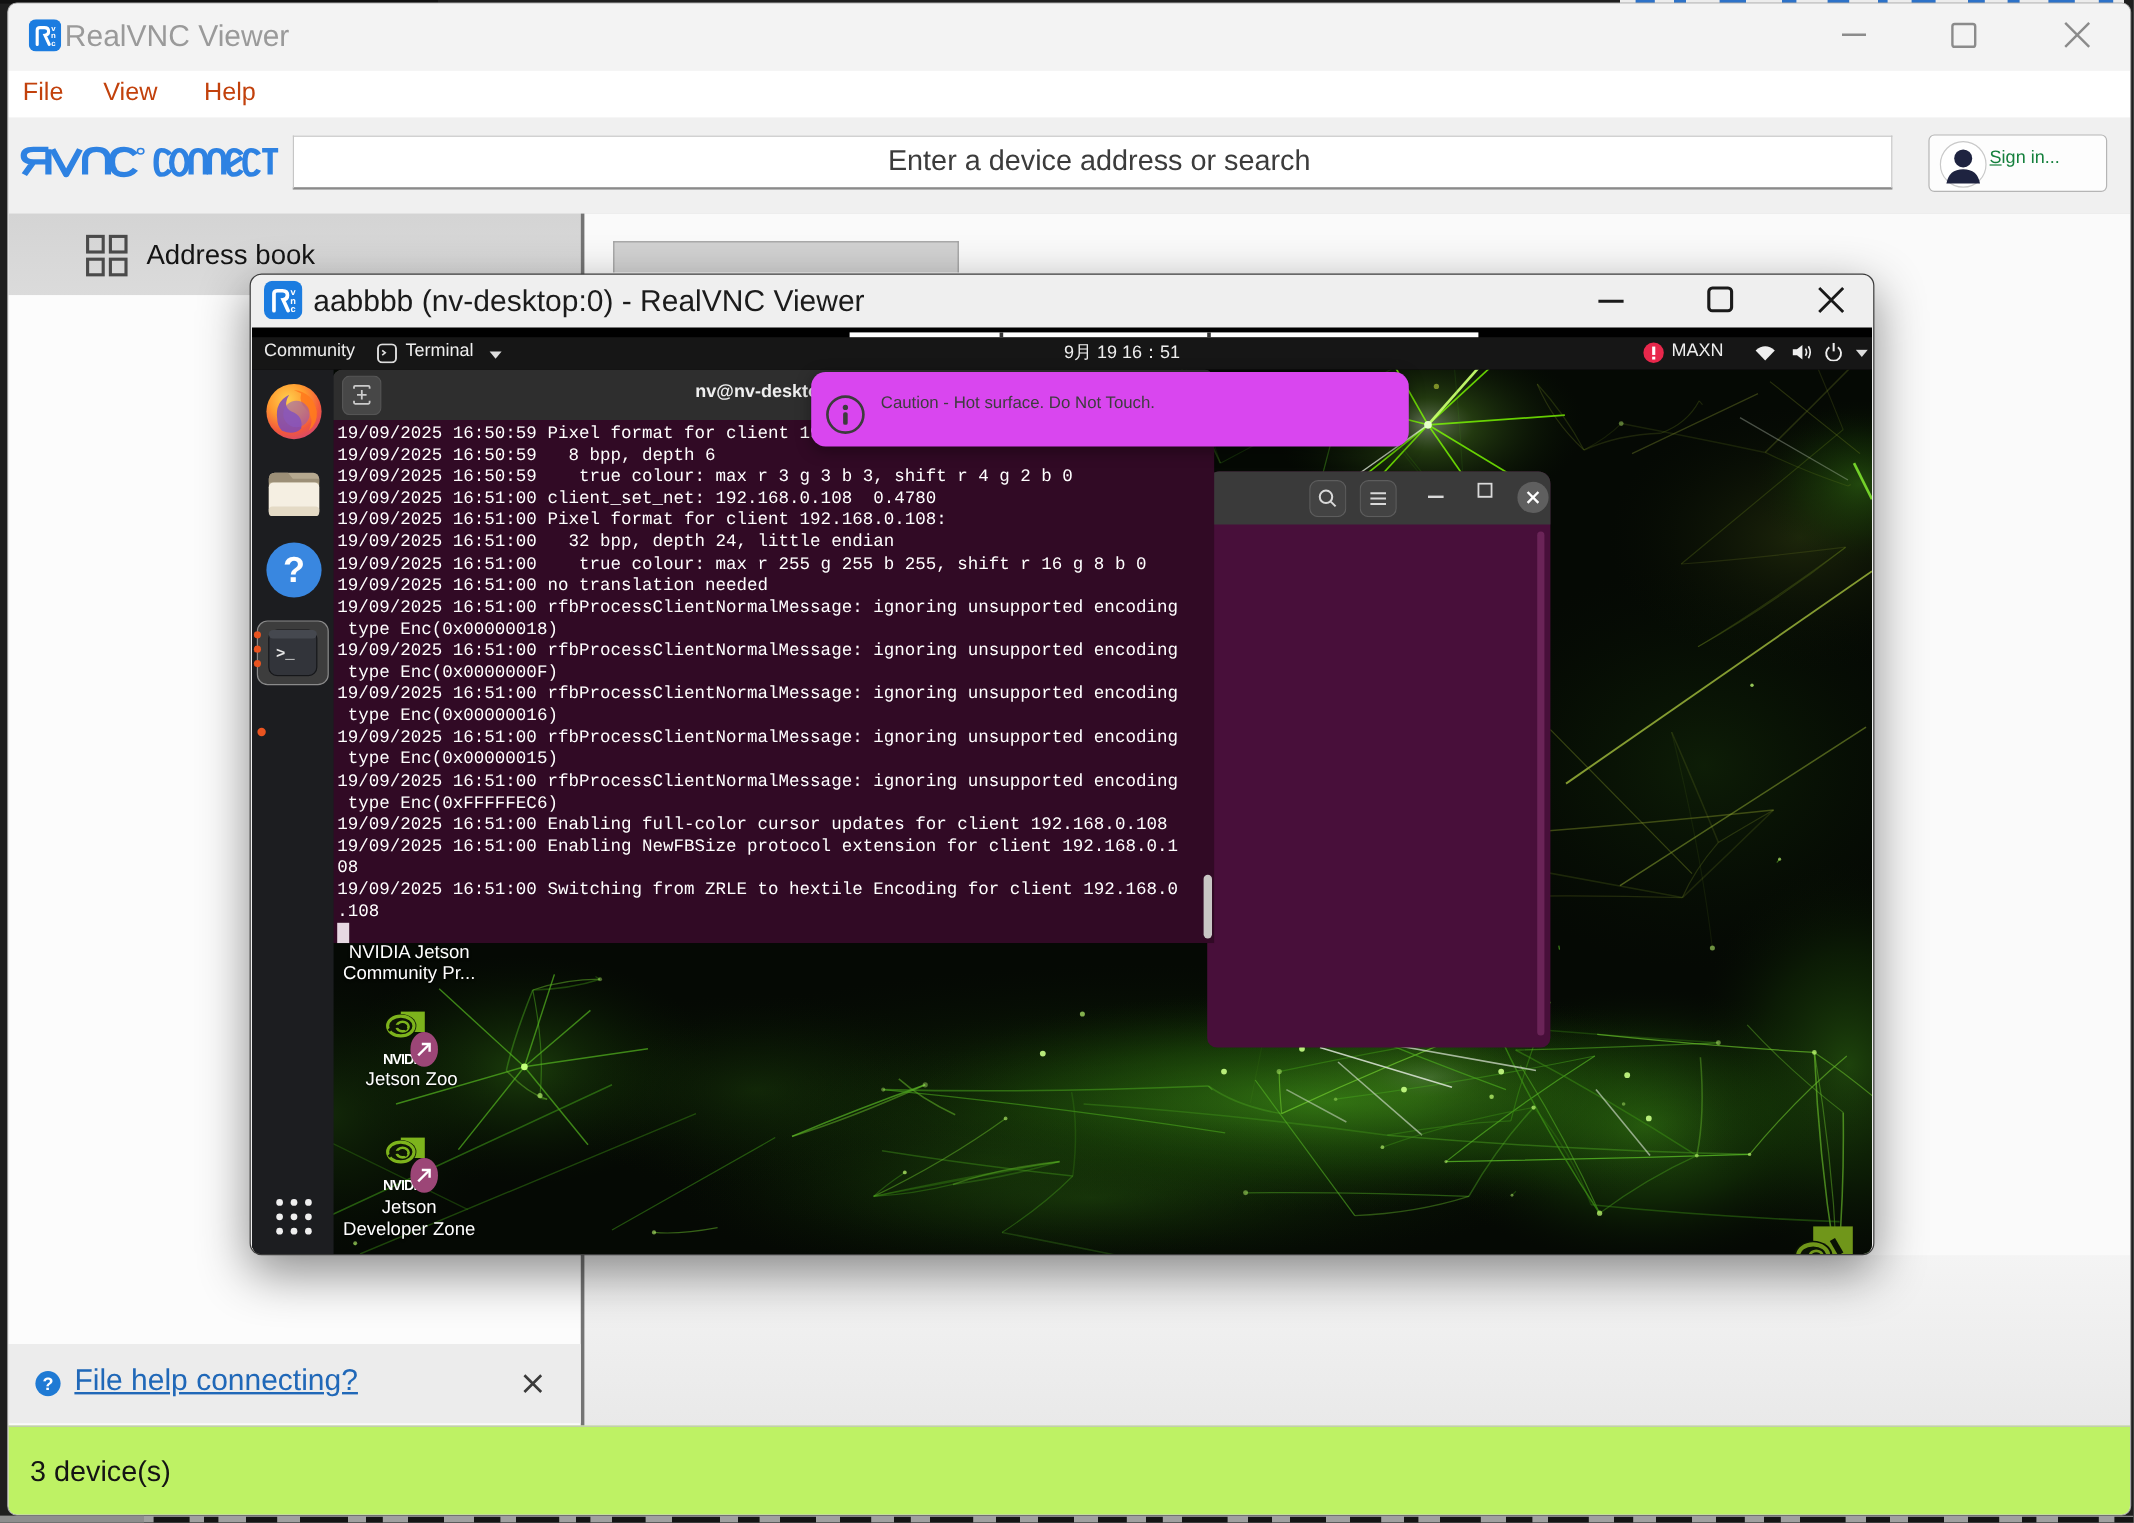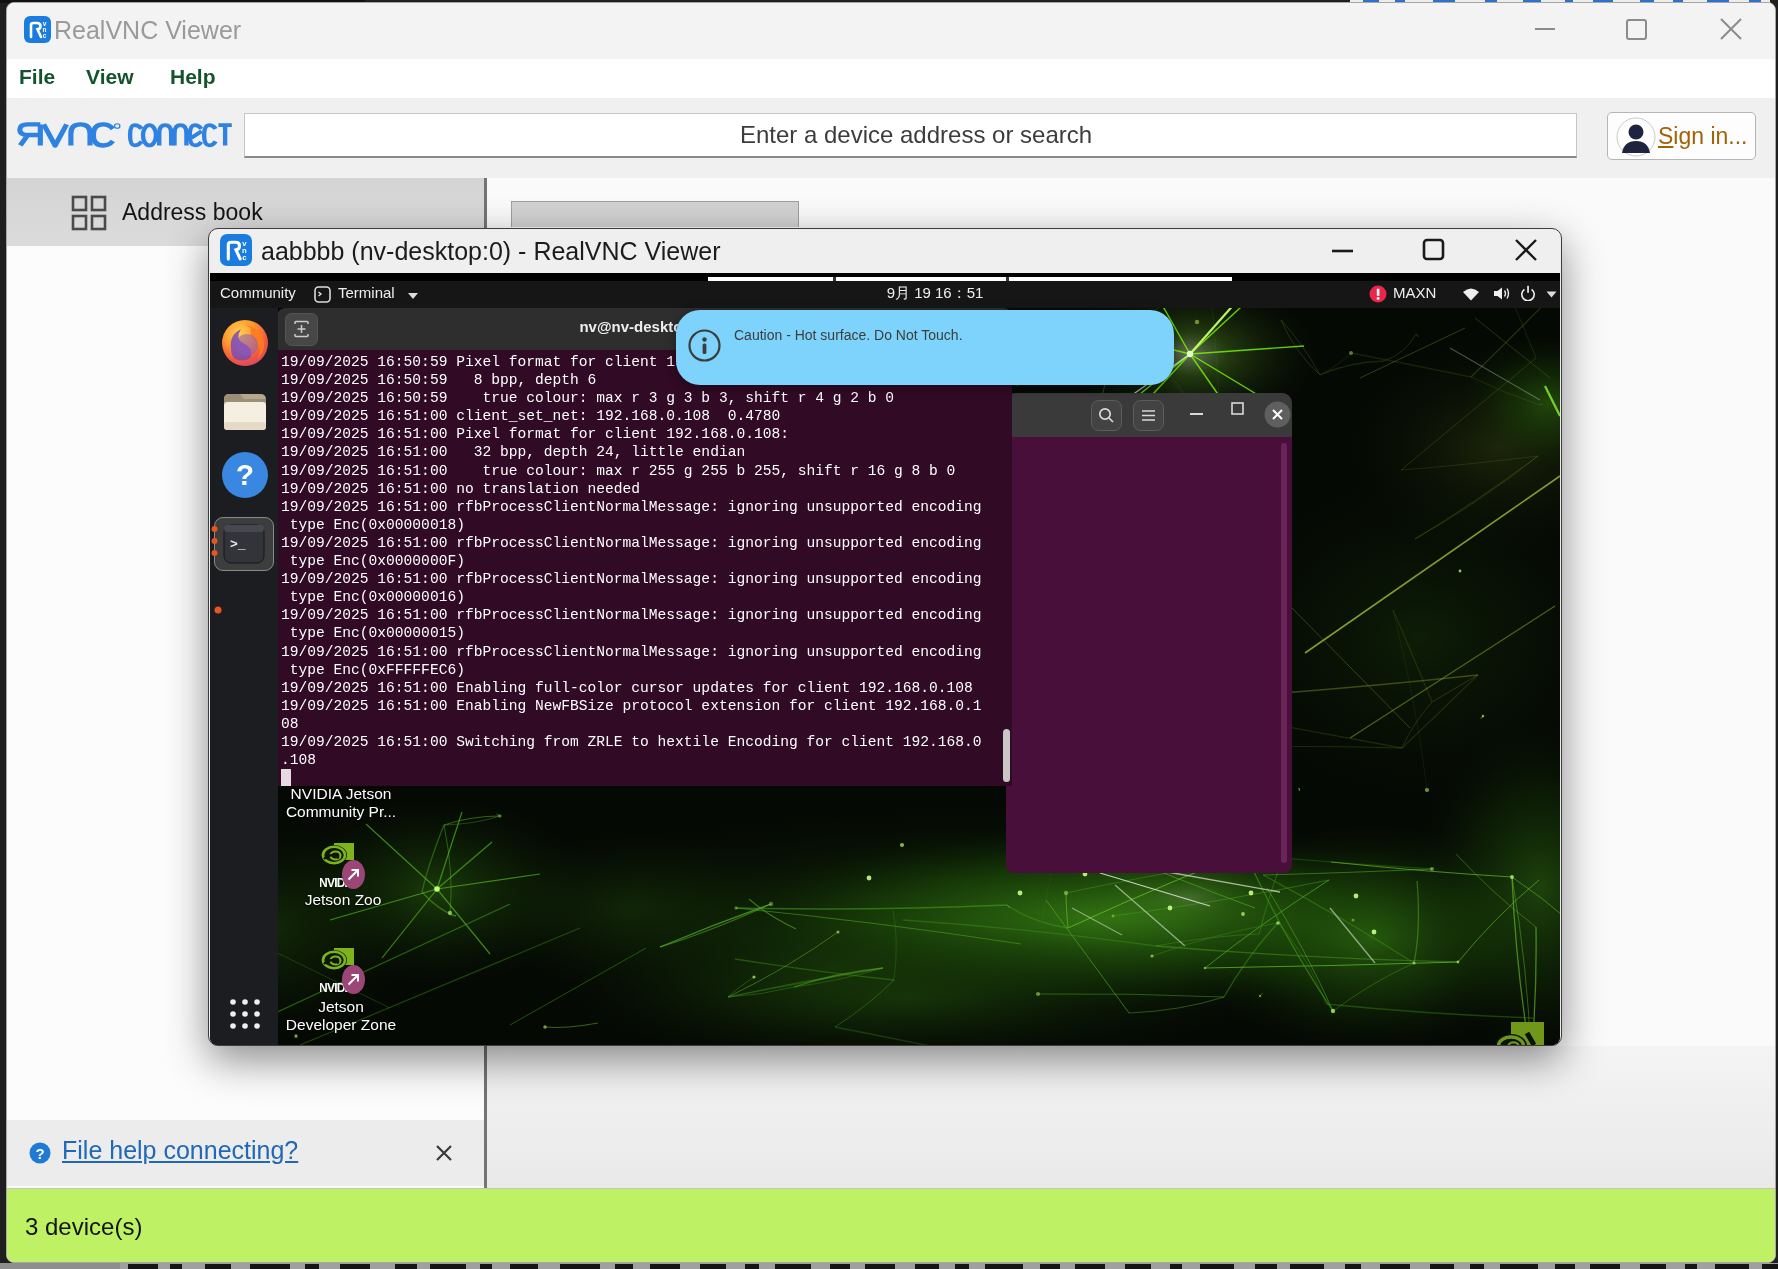--- a/index.html
+++ b/index.html
@@ -3,25 +3,25 @@
 <meta charset="utf-8">
 <style>
   * { margin:0; padding:0; box-sizing:border-box; }
   html,body { width:1778px; height:1269px; background:#1f1f1f; font-family:"Liberation Sans", sans-serif; overflow:hidden; }
   .abs { position:absolute; }
   #stage { position:relative; width:1778px; height:1269px; }
   #mainwin { position:absolute; left:6px; top:2px; width:1770px; height:1261px; background:#f3f3f3; border:1px solid #a7a7a7; border-radius:8px; overflow:hidden; }
   #titlebar { position:absolute; left:0; top:0; width:100%; height:56px; background:#f3f3f3; }
   #title { position:absolute; left:47px; top:13px; font-size:25px; color:#9a9a9a; }
   #menubar { position:absolute; left:0; top:56px; width:100%; height:39px; background:#ffffff; }
-  .menu { position:absolute; top:6px; font-size:21px; color:#14532d;font-weight:bold; }
+  .menu { position:absolute; top:6px; font-size:21px; color:#c2410c; }
   #toolbar { position:absolute; left:0; top:95px; width:100%; height:81px; background:#f0f0f0; border-bottom:1px solid #d2d2d2; }
   #search { position:absolute; left:237px; top:15px; width:1333px; height:45px; background:#fff; border:1px solid #c6c6c6; border-bottom:2px solid #8a8a8a; font-size:24px; color:#3c3c3c; line-height:42px; padding-left:11px;text-align:center; }
   #signin { position:absolute; left:1600px; top:14px; width:149px; height:48px; background:#fdfdfd; border:1px solid #b5b5b5; border-radius:5px; }
-  #signin .txt { position:absolute; left:50px; top:10px; font-size:23px; color:#a16207; }
+  #signin .txt { position:absolute; left:50px; top:10px; font-size:15px; color:#15803d; }
   #signin .txt u { text-decoration:underline; }
   #bodyarea { position:absolute; left:0; top:175px; width:100%; height:1010px; background:#fafafa; }
   #sidebar-row { position:absolute; left:0; top:0; width:477px; height:68px; background:linear-gradient(#d4d4d4,#dbdbdb); }
   #sidebar-row .lbl { position:absolute; left:115px; top:21px; font-size:23px; color:#141414; }
   #sidebar-white { position:absolute; left:0; top:68px; width:477px; height:874px; background:#fcfcfc; }
   #divider { position:absolute; left:477px; top:0; width:3px; height:1010px; background:#747474; }
   #graytile { position:absolute; left:504px; top:23px; width:288px; height:26px; background:#d2d2d2; border:1px solid #9f9f9f; border-bottom:none; }
   #helprow { position:absolute; left:0; top:942px; width:477px; height:66px; background:#ececec; }
   #helprow .link { position:absolute; left:55px; top:16px; font-size:25px; color:#2068b8; text-decoration:underline; }
   #contentlow { position:absolute; left:480px; top:868px; width:1290px; height:142px; background:linear-gradient(#f4f4f4,#e9e9e9); }
@@ -37,21 +37,21 @@
   #dock { position:absolute; left:0; top:35px; width:68px; height:737px; background:#1c1d20; }
   #term { position:absolute; left:67px; top:35px; width:735px; height:478px; border-radius:8px 8px 0 0; overflow:hidden; }
   #termhead { position:absolute; left:0; top:0; width:100%; height:42px; background:#2e2e2e; border-radius:8px 8px 0 0; }
   #termbody { position:absolute; left:0; top:42px; width:100%; height:436px; background:#310a25; }
   #termbody pre { position:absolute; left:4px; top:3px; font-family:"Liberation Mono", monospace; font-size:14.6px; line-height:18.1px; color:#ffffff; letter-spacing:0; }
   #termscroll { position:absolute; right:2px; top:379px; width:7px; height:53px; background:#c9c7c5; border-radius:4px; }
   #cursor { position:absolute; left:4px; top:419px; width:10px; height:17px; background:#e6d9e2; }
   #secwin { position:absolute; left:796px; top:120px; width:286px; height:480px; background:#480f3a; border-radius:10px 10px 8px 8px; }
   #sechead { position:absolute; left:0; top:0; width:100%; height:44px; background:#3a3a3a; border-radius:10px 10px 0 0; }
   #secwin .scroll { position:absolute; right:5px; top:50px; width:6px; height:420px; background:#6b2458; border-radius:3px; }
-  #popup { position:absolute; left:466px; top:37px; width:498px; height:75px; background:#7dd3fc; border-radius:24px; box-shadow:0 3px 12px rgba(0,0,0,0.35); }
+  #popup { position:absolute; left:466px; top:37px; width:498px; height:62px; background:#d946ef; border-radius:12px; box-shadow:0 3px 12px rgba(0,0,0,0.35); }
   #popup .txt { position:absolute; left:58px; top:17px; font-size:14px; color:#3d3d3d; }
   .dicon-lbl { position:absolute; color:#ffffff; font-size:15.5px; text-align:center; text-shadow:0 1px 2px rgba(0,0,0,0.9); width:160px; }
 </style>
 </head>
 <body>
 <div id="stage">
 
   <div class="abs" style="left:0;top:0;width:365px;height:3px;background:#111"></div>
   <div class="abs" style="left:1350px;top:0;width:420px;height:5px;background:#ececec"></div>
   <svg class="abs" style="left:1355px;top:0" width="415" height="6">

